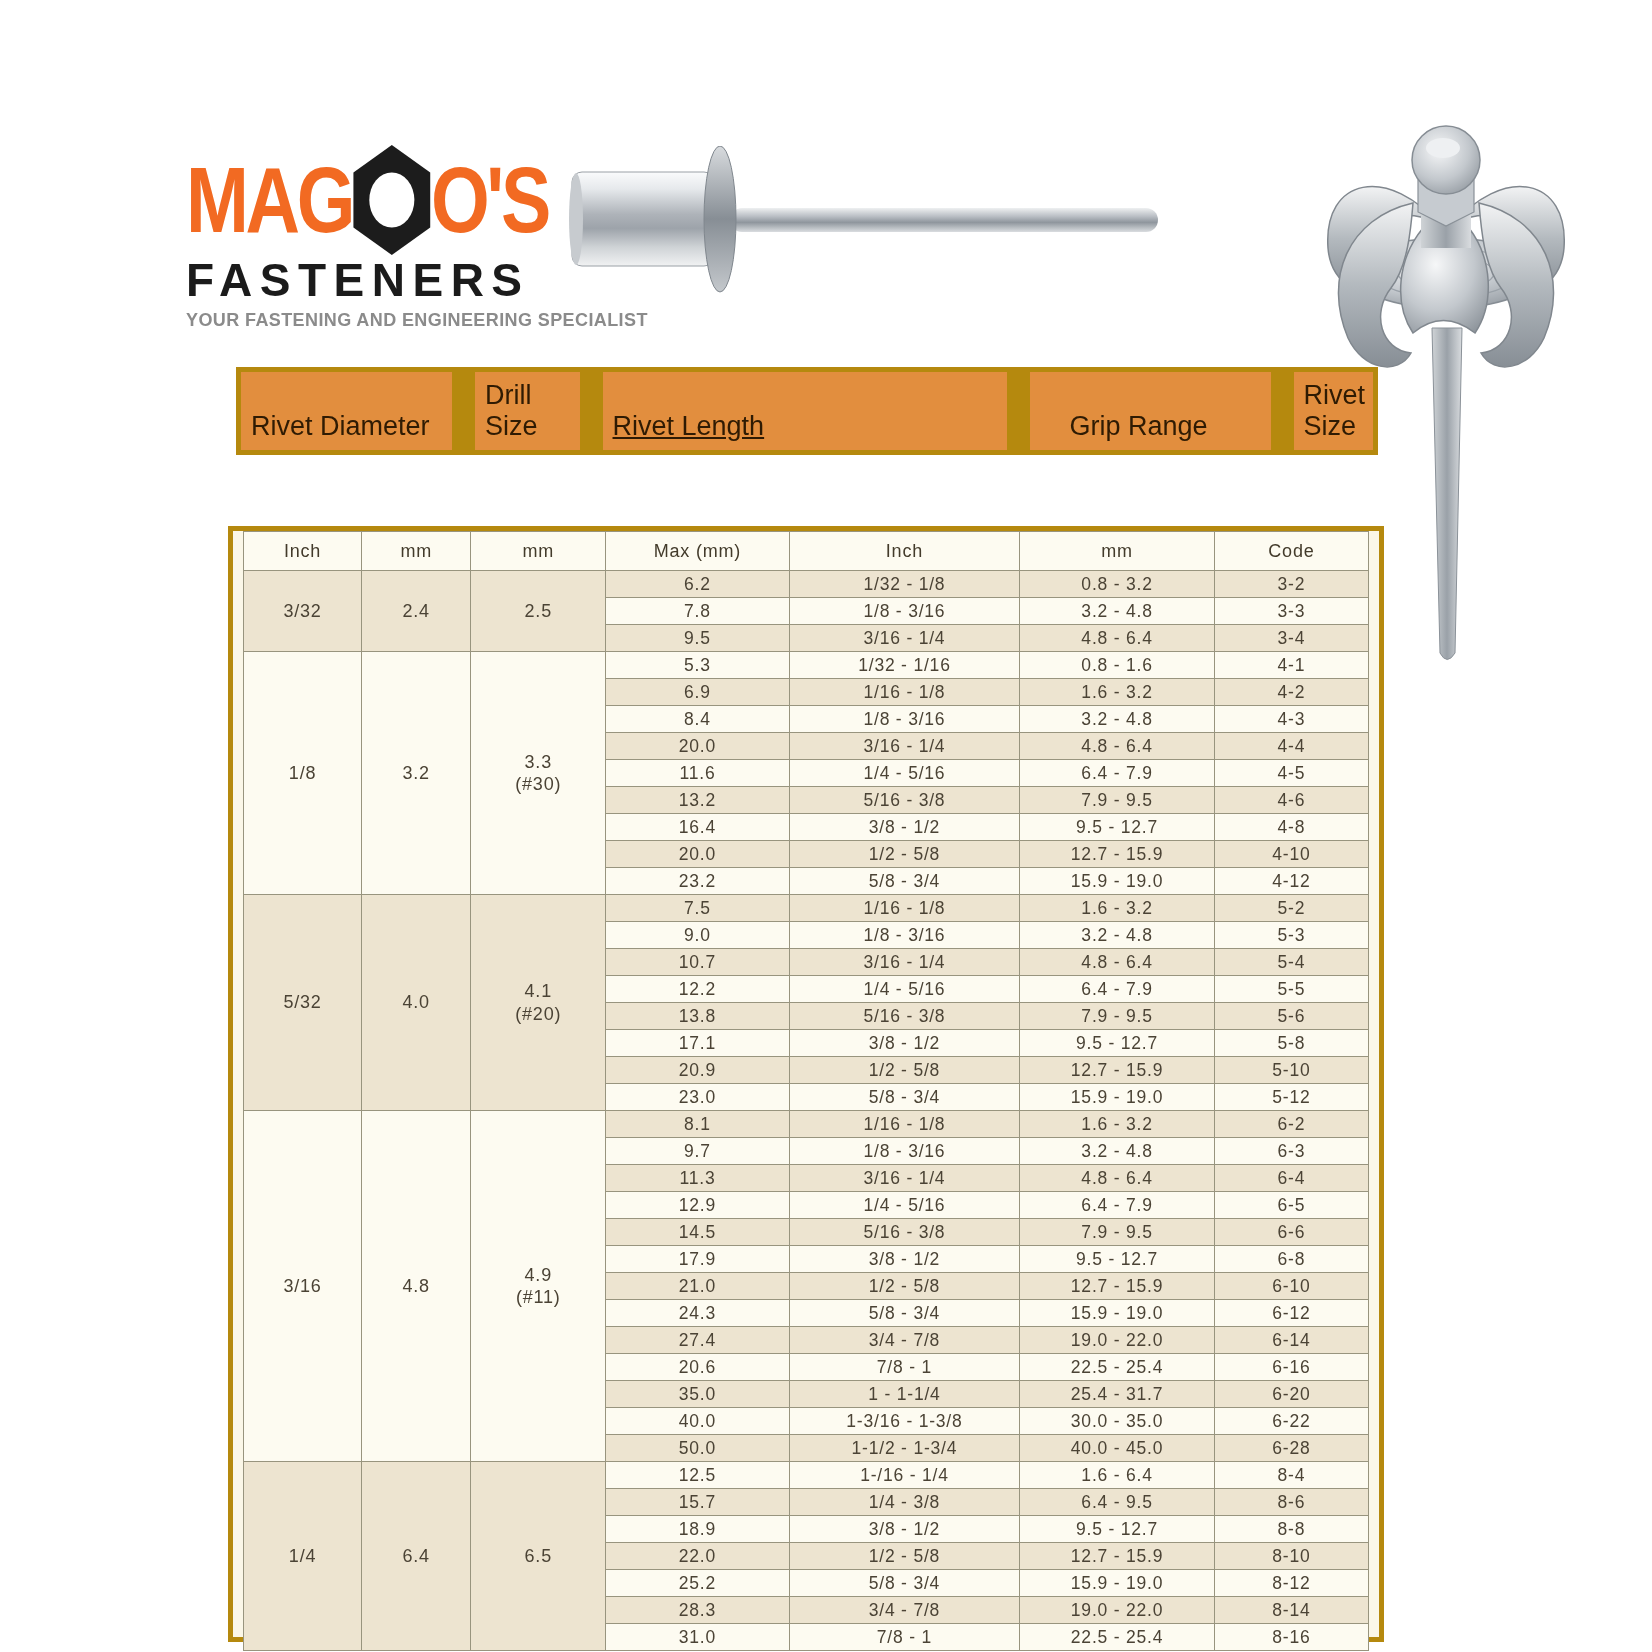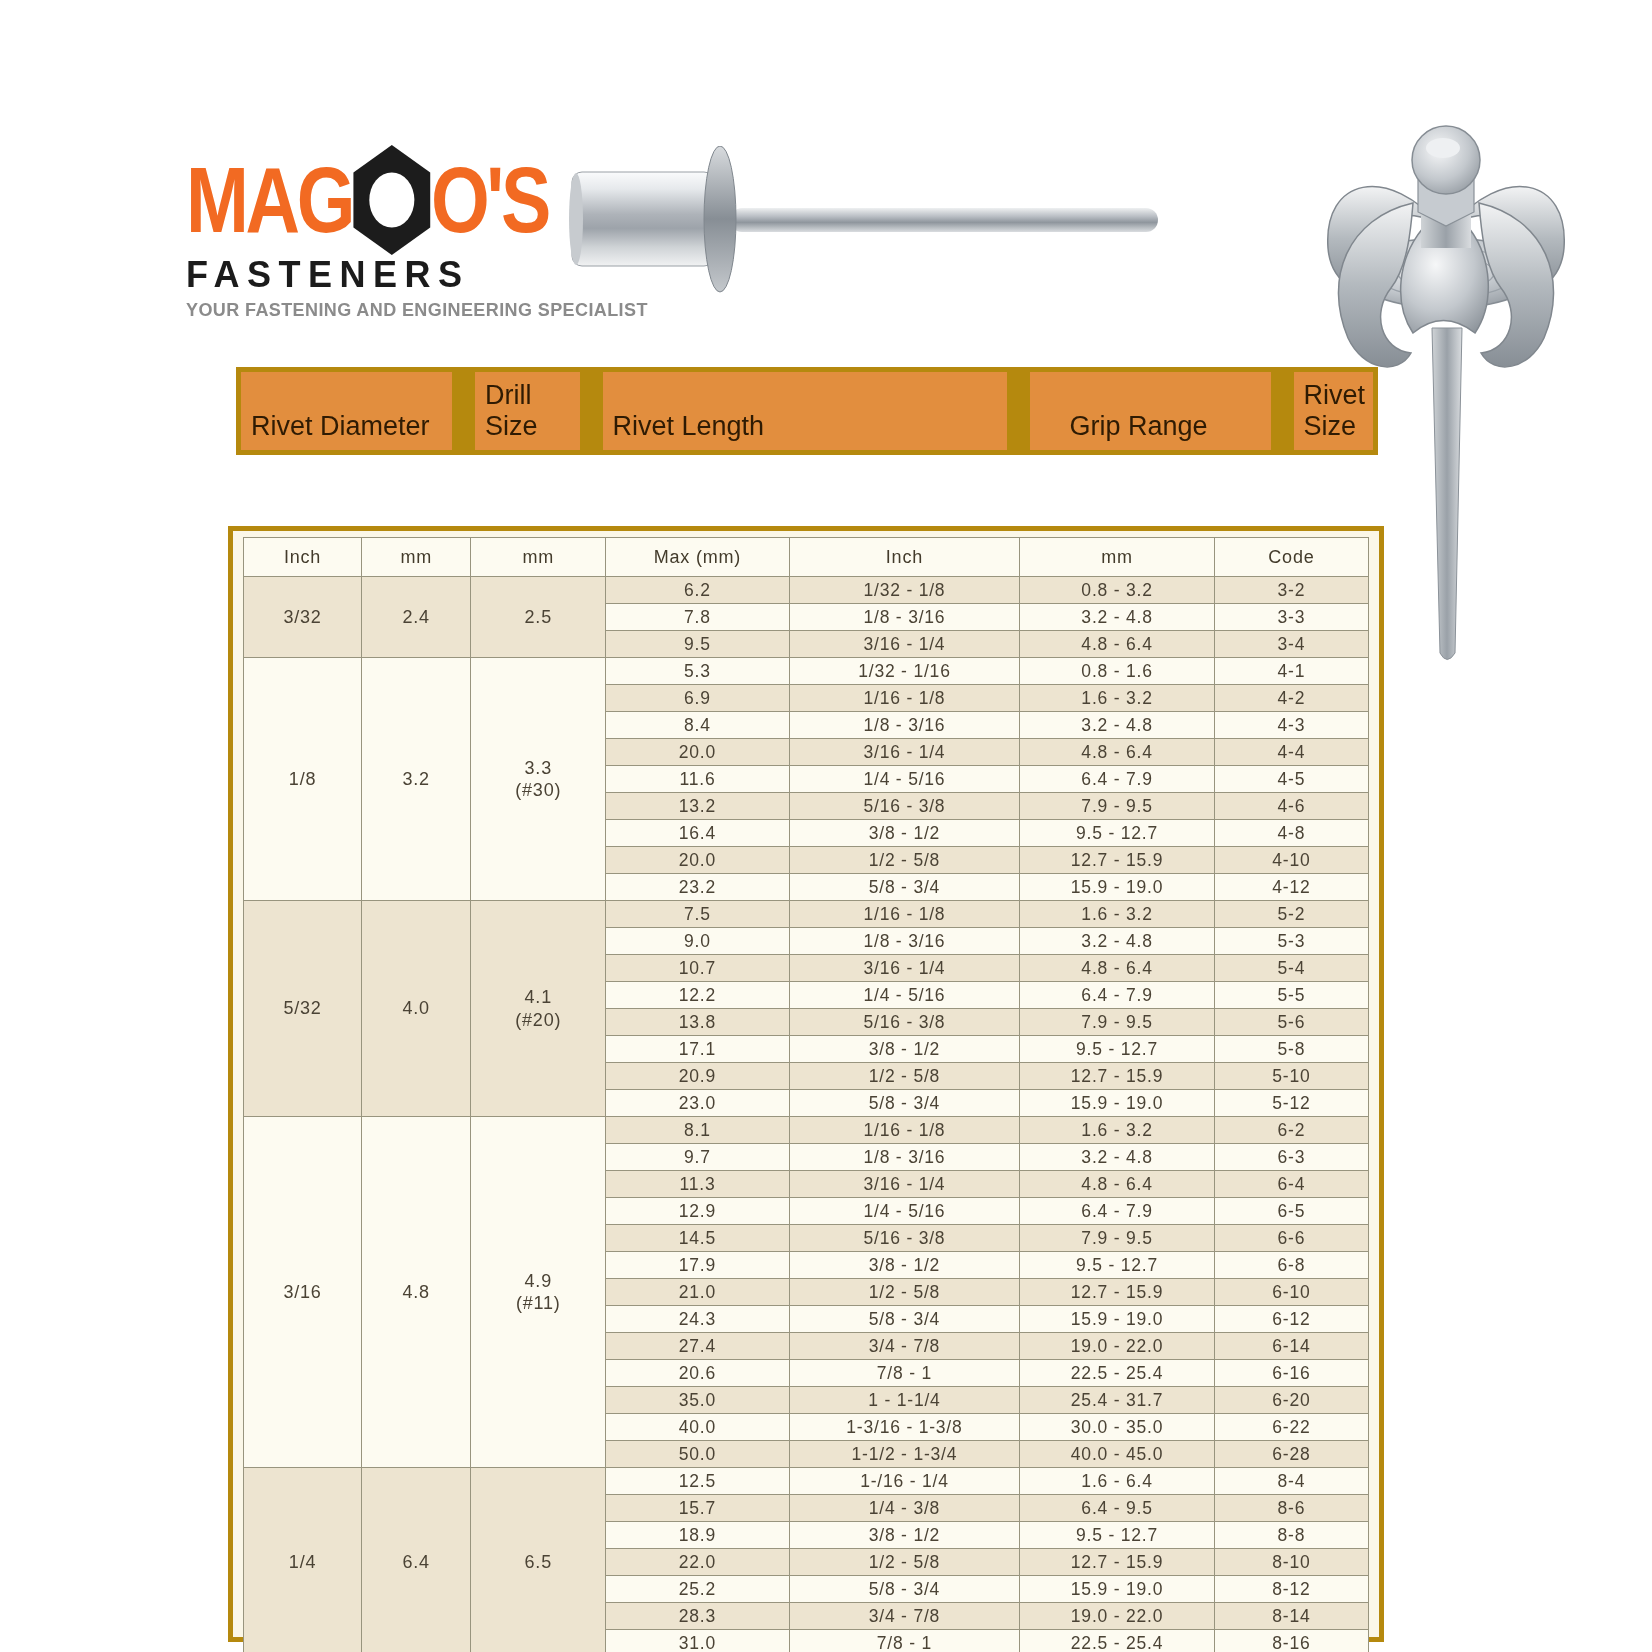--- a/index.html
+++ b/index.html
@@ -4,37 +4,37 @@
 <style>
   html,body{margin:0;padding:0;background:#ffffff;}
   #page{position:relative;width:1652px;height:1652px;background:#ffffff;overflow:hidden;
         font-family:"Liberation Sans",sans-serif;}
 
   
   #logo{position:absolute;left:186px;top:146px;width:340px;}
   .brand-line{display:flex;align-items:center;height:108px;transform:scaleX(.82);transform-origin:left center;}
   .brand-txt{font-size:92px;font-weight:bold;color:#f26a22;letter-spacing:-4px;line-height:1;}
   .nut{width:104px;height:112px;margin:0 -4px;flex:0 0 auto;}
-  .brand-name{font-size:36px;font-weight:bold;color:#1b1b1b;letter-spacing:7.5px;line-height:1.05;margin-top:2px;}
+  .brand-name{font-size:46px;font-weight:bold;color:#1b1b1b;letter-spacing:7.5px;line-height:1.05;margin-top:2px;}
   .tagline{font-size:18px;font-weight:bold;color:#8b8b8b;letter-spacing:.4px;margin-top:6px;white-space:nowrap;}
 
   
   #rivet-photo{position:absolute;left:540px;top:146px;width:650px;height:156px;}
   #flower-photo{position:absolute;left:1293px;top:108px;width:306px;height:568px;}
 
   
   #col-header{position:absolute;left:236px;top:367px;width:1142px;height:88px;
               background:#b5890e;display:flex;gap:23px;padding:5px;box-sizing:border-box;}
   .hcell{background:#e28e3e;display:flex;align-items:flex-end;padding:6px 8px 8px 10px;box-sizing:border-box;
          font-size:27px;color:#2f1b03;line-height:1.15;}
-  .hc-1{width:221px;} .hc-2{width:109px;} .hc-3{width:424px;} .hc-4{width:251px;padding-left:40px;} .hc-5{flex:1;}
+  .hc-1{width:221px;} .hc-2{width:109px;} .hc-3{width:424px;text-decoration:underline;} .hc-4{width:251px;padding-left:40px;} .hc-5{flex:1;}
 
   
   #spec-box{position:absolute;left:228px;top:526px;width:1156px;height:1116px;box-sizing:border-box;
-            border:5px solid #b5890e;background:#fbf7e8;padding:6px 10px 12px 10px;}
+            border:5px solid #b5890e;background:#fbf7e8;padding:0 10px 12px 10px;}
   table{width:100%;height:100%;border-collapse:collapse;table-layout:fixed;}
   col.c1{width:10.5%;} col.c2{width:9.7%;} col.c3{width:12.0%;} col.c4{width:16.3%;}
   col.c5{width:20.5%;} col.c6{width:17.3%;} col.c7{width:13.7%;}
   th,td{border:1px solid #98947e;text-align:center;vertical-align:middle;
         font-weight:normal;color:#4b4335;letter-spacing:.8px;padding:0;}
   th{font-size:18px;height:38px;background:#fdfbf1;color:#433b2b;}
   td{font-size:17.5px;height:26px;line-height:1.05;}
   .row-a td{background:#ede4d0;}
   .row-b td{background:#fdfbf1;}
   td.gcell{font-size:18px;}

